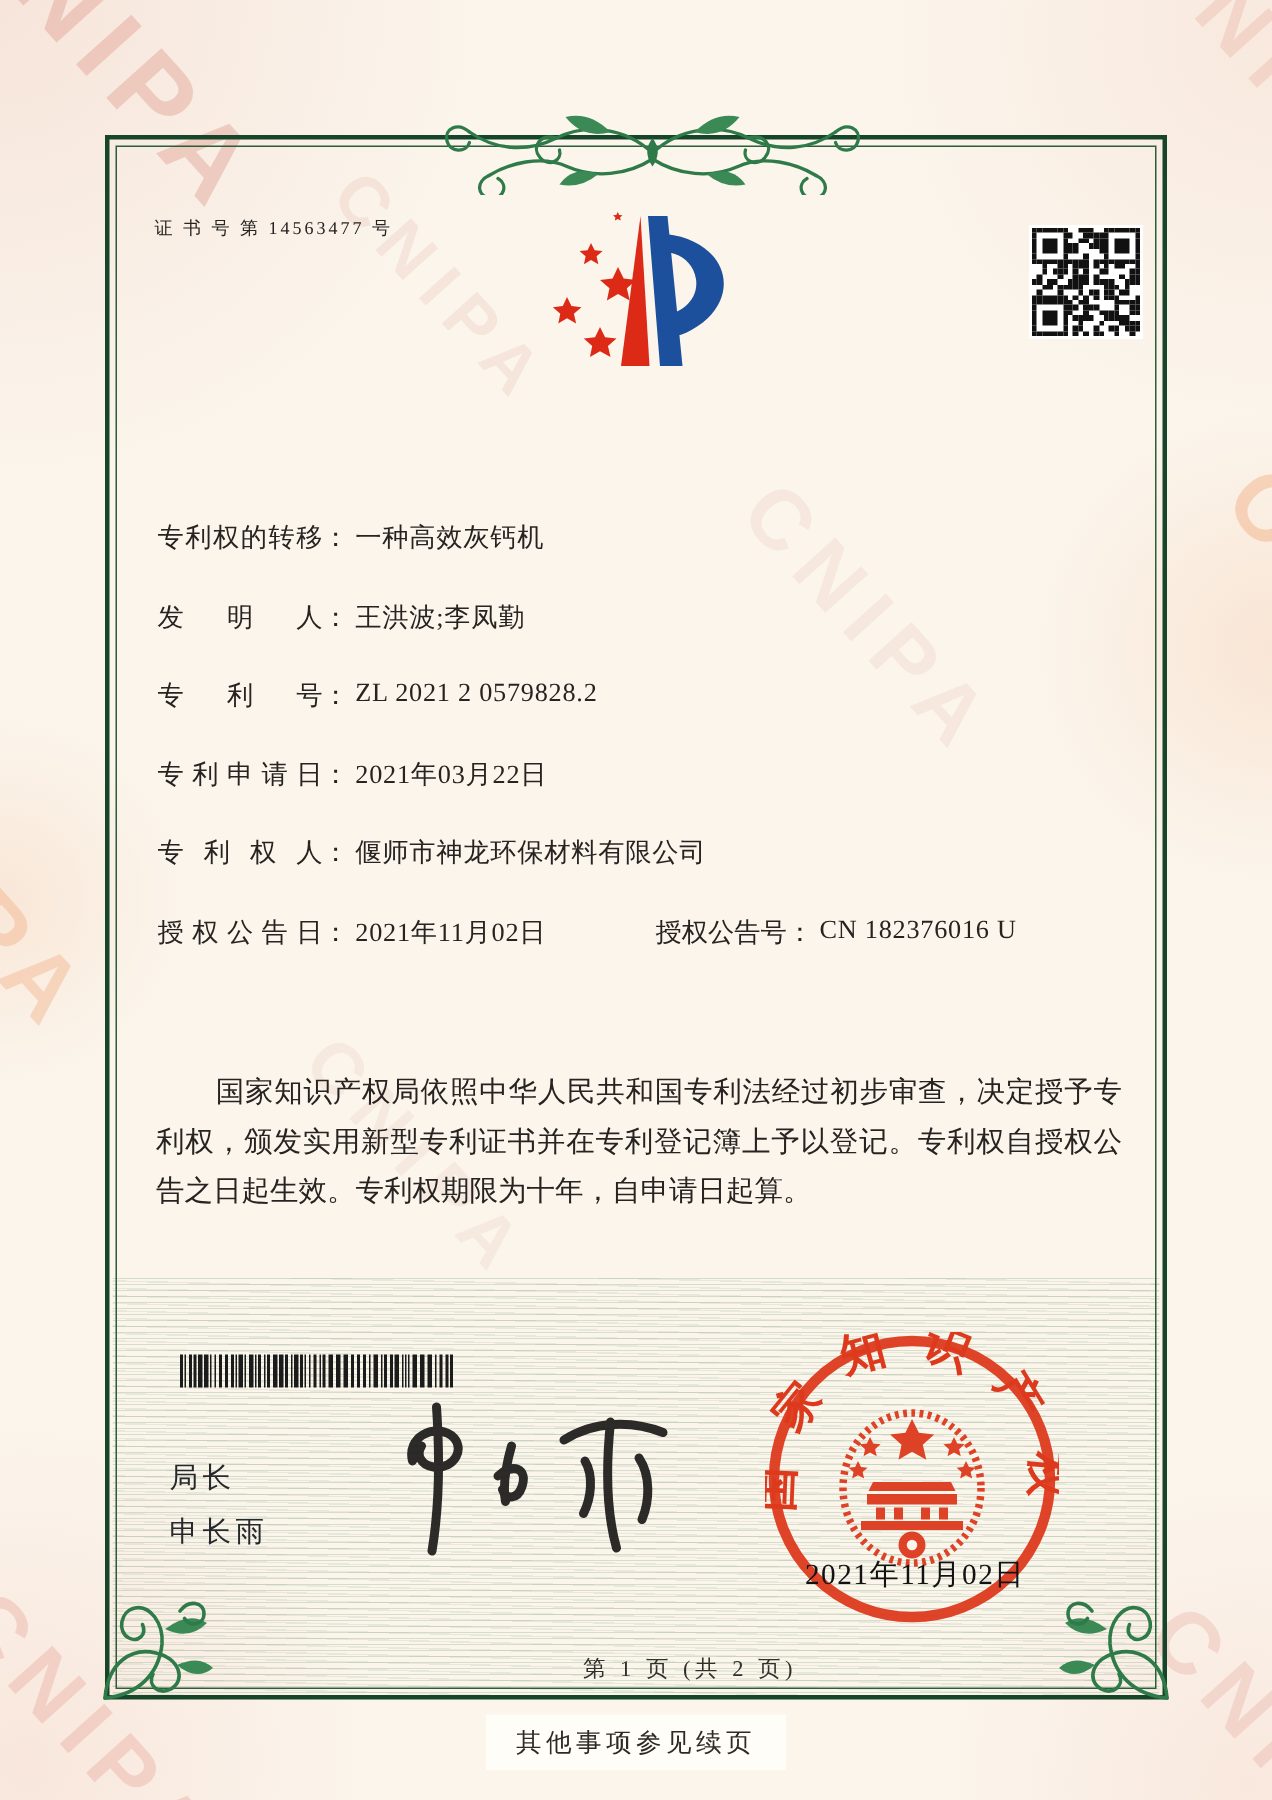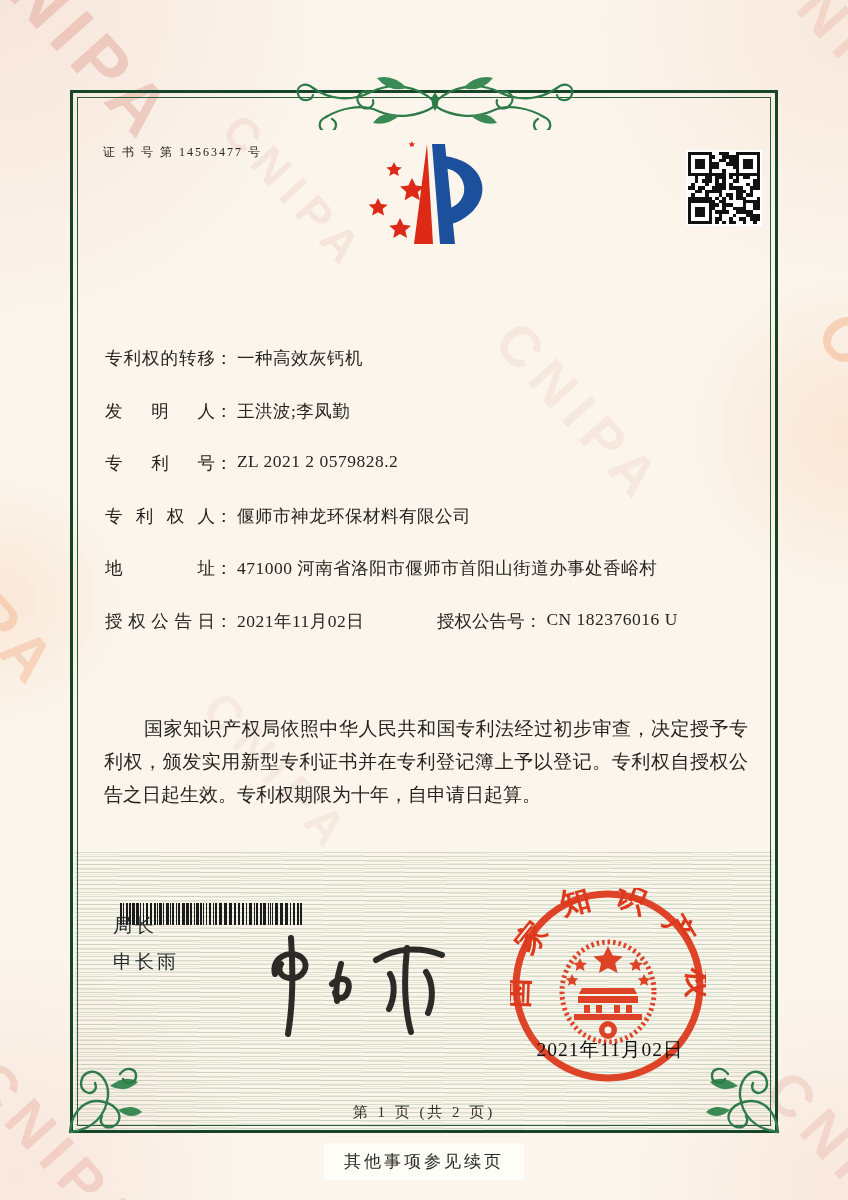--- a/index.html
+++ b/index.html
@@ -94,33 +94,33 @@
     font-size:19px;line-height:33px;text-align:justify;
   }
   .paras p{margin:0;text-indent:2.1em;}
   
   .barcode{
     position:absolute;left:120px;top:903px;width:300px;height:22px;
     display:flex;align-items:stretch;z-index:3;
   }
   .barcode div{background:#1b1b1b;}
   .officer{
-    position:absolute;left:113px;top:908px;z-index:3;
+    position:absolute;left:113px;top:968px;z-index:3;
     font-family:"Liberation Sans", sans-serif;
     font-size:19px;line-height:36px;color:#26292b;letter-spacing:3px;
   }
   .signature{position:absolute;left:245px;top:922px;z-index:4;}
   .seal{position:absolute;left:510px;top:888px;z-index:4;}
   .seal-date{
     position:absolute;left:512px;top:1036px;width:196px;z-index:5;
     text-align:center;font-size:19.5px;color:#121212;letter-spacing:1px;
   }
   .page-info{
     position:absolute;left:70px;top:1103px;width:708px;z-index:3;
-    text-align:center;font-size:15px;letter-spacing:3px;color:#33302c;
+    text-align:center;font-size:15px;letter-spacing:3px;color:#33302c;padding-left:36px;
   }
   .continuation{
     position:absolute;left:0;top:1143px;width:848px;z-index:3;text-align:center;
   }
   .continuation span{
     display:inline-block;background:#fffdf7;padding:7px 20px;
     font-size:17px;letter-spacing:3px;color:#2c2926;
   }
 </style>
 </head>
@@ -652,26 +652,26 @@
     </div>
     <div class="frow">
       <span class="flabel">发明人</span><span class="colon">：</span>
       <span class="fvalue">王洪波;李凤勤</span>
     </div>
     <div class="frow">
       <span class="flabel">专利号</span><span class="colon">：</span>
       <span class="fvalue">ZL 2021 2 0579828.2</span>
     </div>
     <div class="frow">
+      <span class="flabel">专利申请日</span><span class="colon">：</span>
+      <span class="fvalue">2021年03月22日</span>
+    </div>
+    <div class="frow">
       <span class="flabel">专利权人</span><span class="colon">：</span>
       <span class="fvalue">偃师市神龙环保材料有限公司</span>
-    </div>
-    <div class="frow">
-      <span class="flabel">地址</span><span class="colon">：</span>
-      <span class="fvalue">471000 河南省洛阳市偃师市首阳山街道办事处香峪村</span>
     </div>
     <div class="frow">
       <span class="flabel">授权公告日</span><span class="colon">：</span>
       <span class="fvalue">2021年11月02日</span>
       <span class="grant-col2">
         <span>授权公告号</span><span>：</span>
         <span class="fvalue">CN 182376016 U</span>
       </span>
     </div>
   </div>

